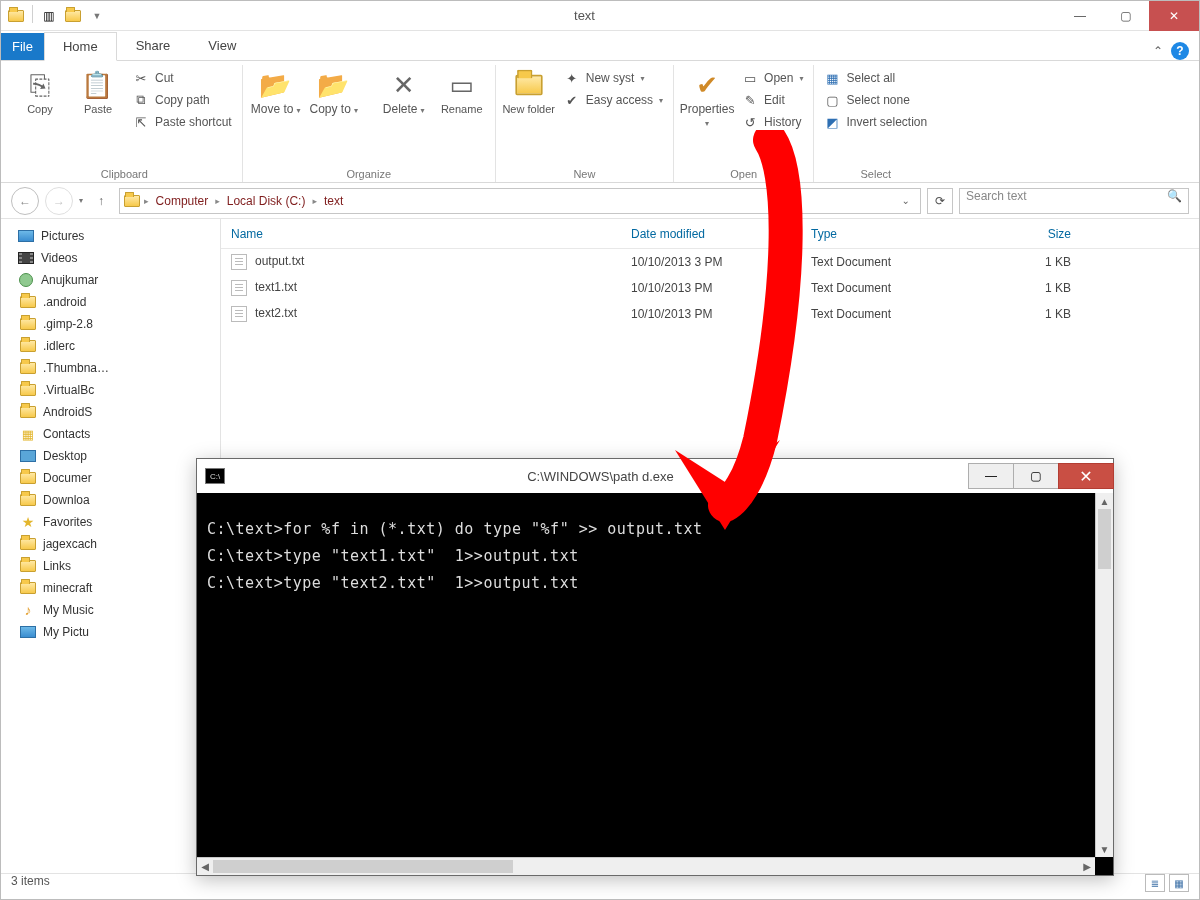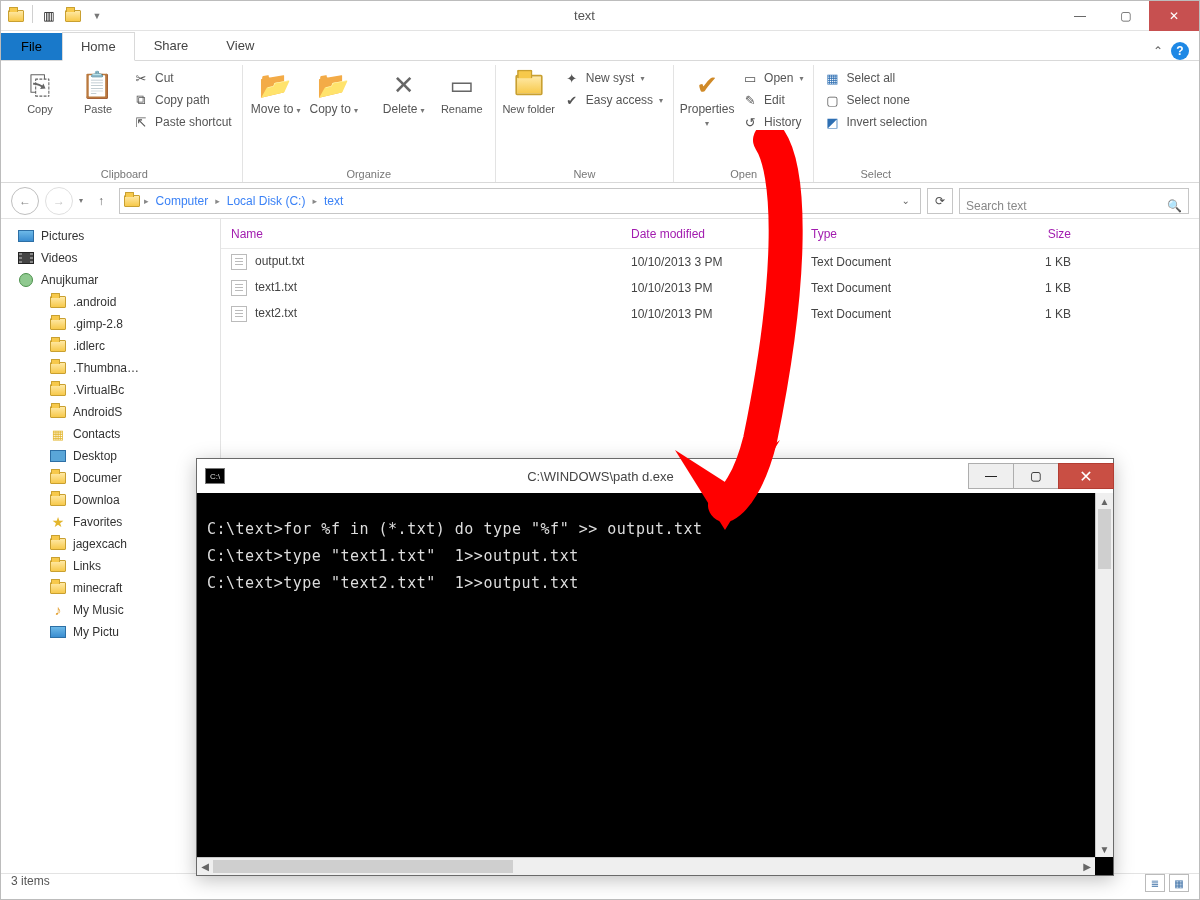--- a/index.html
+++ b/index.html
@@ -12,21 +12,21 @@
 .tb-icon{width:22px;height:22px;display:flex;align-items:center;justify-content:center;}
 .folder-ic{width:16px;height:12px;background:linear-gradient(#ffe9a6,#f7c94b);border:1px solid #c9a030;border-radius:1px;position:relative;}
 .folder-ic:before{content:"";position:absolute;top:-4px;left:0;width:7px;height:4px;background:#f7c94b;border:1px solid #c9a030;border-bottom:none;border-radius:1px 1px 0 0;}
 .qat-sep{width:1px;height:18px;background:#d0d0d0;margin:0 3px;}
 .tb-title{flex:1;text-align:center;color:#555;font-size:13px;}
 .win-ctrls{display:flex;}
 .win-btn{width:46px;height:30px;display:flex;align-items:center;justify-content:center;color:#555;}
 .win-btn.close-b{background:#c75050;color:#fff;width:50px;}
 
 .tabs{height:30px;display:flex;align-items:flex-end;background:#fff;padding-left:0;border-bottom:1px solid #d9d9d9;}
-.file-tab{background:#1979ca;color:#000000;padding:6px 20px;font-size:13px;}
+.file-tab{background:#1979ca;color:#ffffff;padding:6px 11px;font-size:13px;}
 .rtab{padding:6px 18px;color:#444;font-size:13px;border:1px solid transparent;}
 .rtab.active{border:1px solid #d9d9d9;border-bottom:1px solid #fff;background:#fff;margin-bottom:-1px;}
 .tabs-spacer{flex:1}
 .tabs-right{display:flex;align-items:center;gap:8px;padding-right:10px}
 .chev-up{font-size:12px;color:#666}
 .help-ic{width:18px;height:18px;border-radius:50%;background:#1e88e5;color:#fff;display:flex;align-items:center;justify-content:center;font-weight:bold;font-size:12px;}
 
 .ribbon{height:122px;background:#fff;border-bottom:1px solid #d9d9d9;display:flex;padding:4px 6px 0;}
 .rgroup{border-right:1px solid #e3e3e3;display:flex;flex-direction:column;padding:0 6px;}
 .rgroup-body{flex:1;display:flex;align-items:flex-start;gap:4px;}
@@ -36,35 +36,35 @@
 .drop-tri{font-size:8px;color:#777;}
 .ic32{width:32px;height:32px;display:flex;align-items:center;justify-content:center;font-size:26px;color:#666;}
 .smallbtns{display:flex;flex-direction:column;gap:4px;padding-top:4px}
 .smallbtn{display:flex;align-items:center;gap:6px;color:#555;padding:1px 4px;white-space:nowrap;}
 .smallbtn .sic{width:16px;height:16px;display:flex;align-items:center;justify-content:center;font-size:13px;}
 
 .navbar{height:36px;display:flex;align-items:center;gap:6px;padding:0 10px;border-bottom:1px solid #e3e3e3;}
 .nav-btn{width:28px;height:28px;border:1px solid #bfbfbf;border-radius:50%;display:flex;align-items:center;justify-content:center;color:#888;}
 .nav-up{width:24px;height:24px;display:flex;align-items:center;justify-content:center;color:#666;}
 .addrbar{flex:1;height:26px;border:1px solid #c6c6c6;display:flex;align-items:center;padding:0 4px;gap:4px;}
-.crumb{color:#3b82f6;padding:0 3px}
+.crumb{color:#7f1d1d;padding:0 3px}
 .crumb-sep{color:#888;font-size:9px;}
 .addr-drop{color:#666;padding:0 6px;font-size:10px}
 .refresh{width:26px;height:26px;border:1px solid #c6c6c6;display:flex;align-items:center;justify-content:center;color:#555;}
-.searchbox{width:230px;height:26px;border:1px solid #c6c6c6;display:flex;align-items:flex-end;padding:0 6px;color:#888;gap:36px;}
+.searchbox{width:230px;height:26px;border:1px solid #c6c6c6;display:flex;align-items:flex-start;padding:0 6px;color:#888;gap:36px;}
 .searchbox .mag{margin-left:auto;}
 
 .body{flex:1;display:flex;overflow:hidden;}
 .sidebar{width:220px;border-right:1px solid #e3e3e3;overflow-y:auto;padding:6px 0;}
 .sb-item{display:flex;align-items:center;gap:6px;padding:3px 8px 3px 32px;color:#333;white-space:nowrap;}
 .sb-item.lvl0{padding-left:16px}
-.sb-item.lvl1{padding-left:48px}
+.sb-item.lvl1{padding-left:18px}
 .sb-item .sic{width:18px;height:16px;display:flex;align-items:center;justify-content:center;flex-shrink:0}
 .files{flex:1;display:flex;flex-direction:column;}
-.fhead{height:30px;display:flex;align-items:center;border-bottom:1px solid #e8e8e8;color:#a21caf;font-size:12px;}
+.fhead{height:30px;display:flex;align-items:center;border-bottom:1px solid #e8e8e8;color:#0369a1;font-size:12px;}
 .fhead .col{padding:0 10px}
 .col-name{width:400px}
 .col-date{width:180px}
 .col-type{width:160px}
 .col-size{width:120px;text-align:right}
 .frow{height:26px;display:flex;align-items:center;color:#444;}
 .frow .col{padding:0 10px}
 .frow .fic{width:16px;height:16px;margin-right:8px;display:inline-flex;align-items:center;justify-content:center;background:#fff;border:1px solid #bbb;position:relative;vertical-align:middle}
 .frow .fic:after{content:"";position:absolute;top:3px;left:3px;right:3px;height:1px;background:#bbb;box-shadow:0 3px #bbb,0 6px #bbb;}
 

